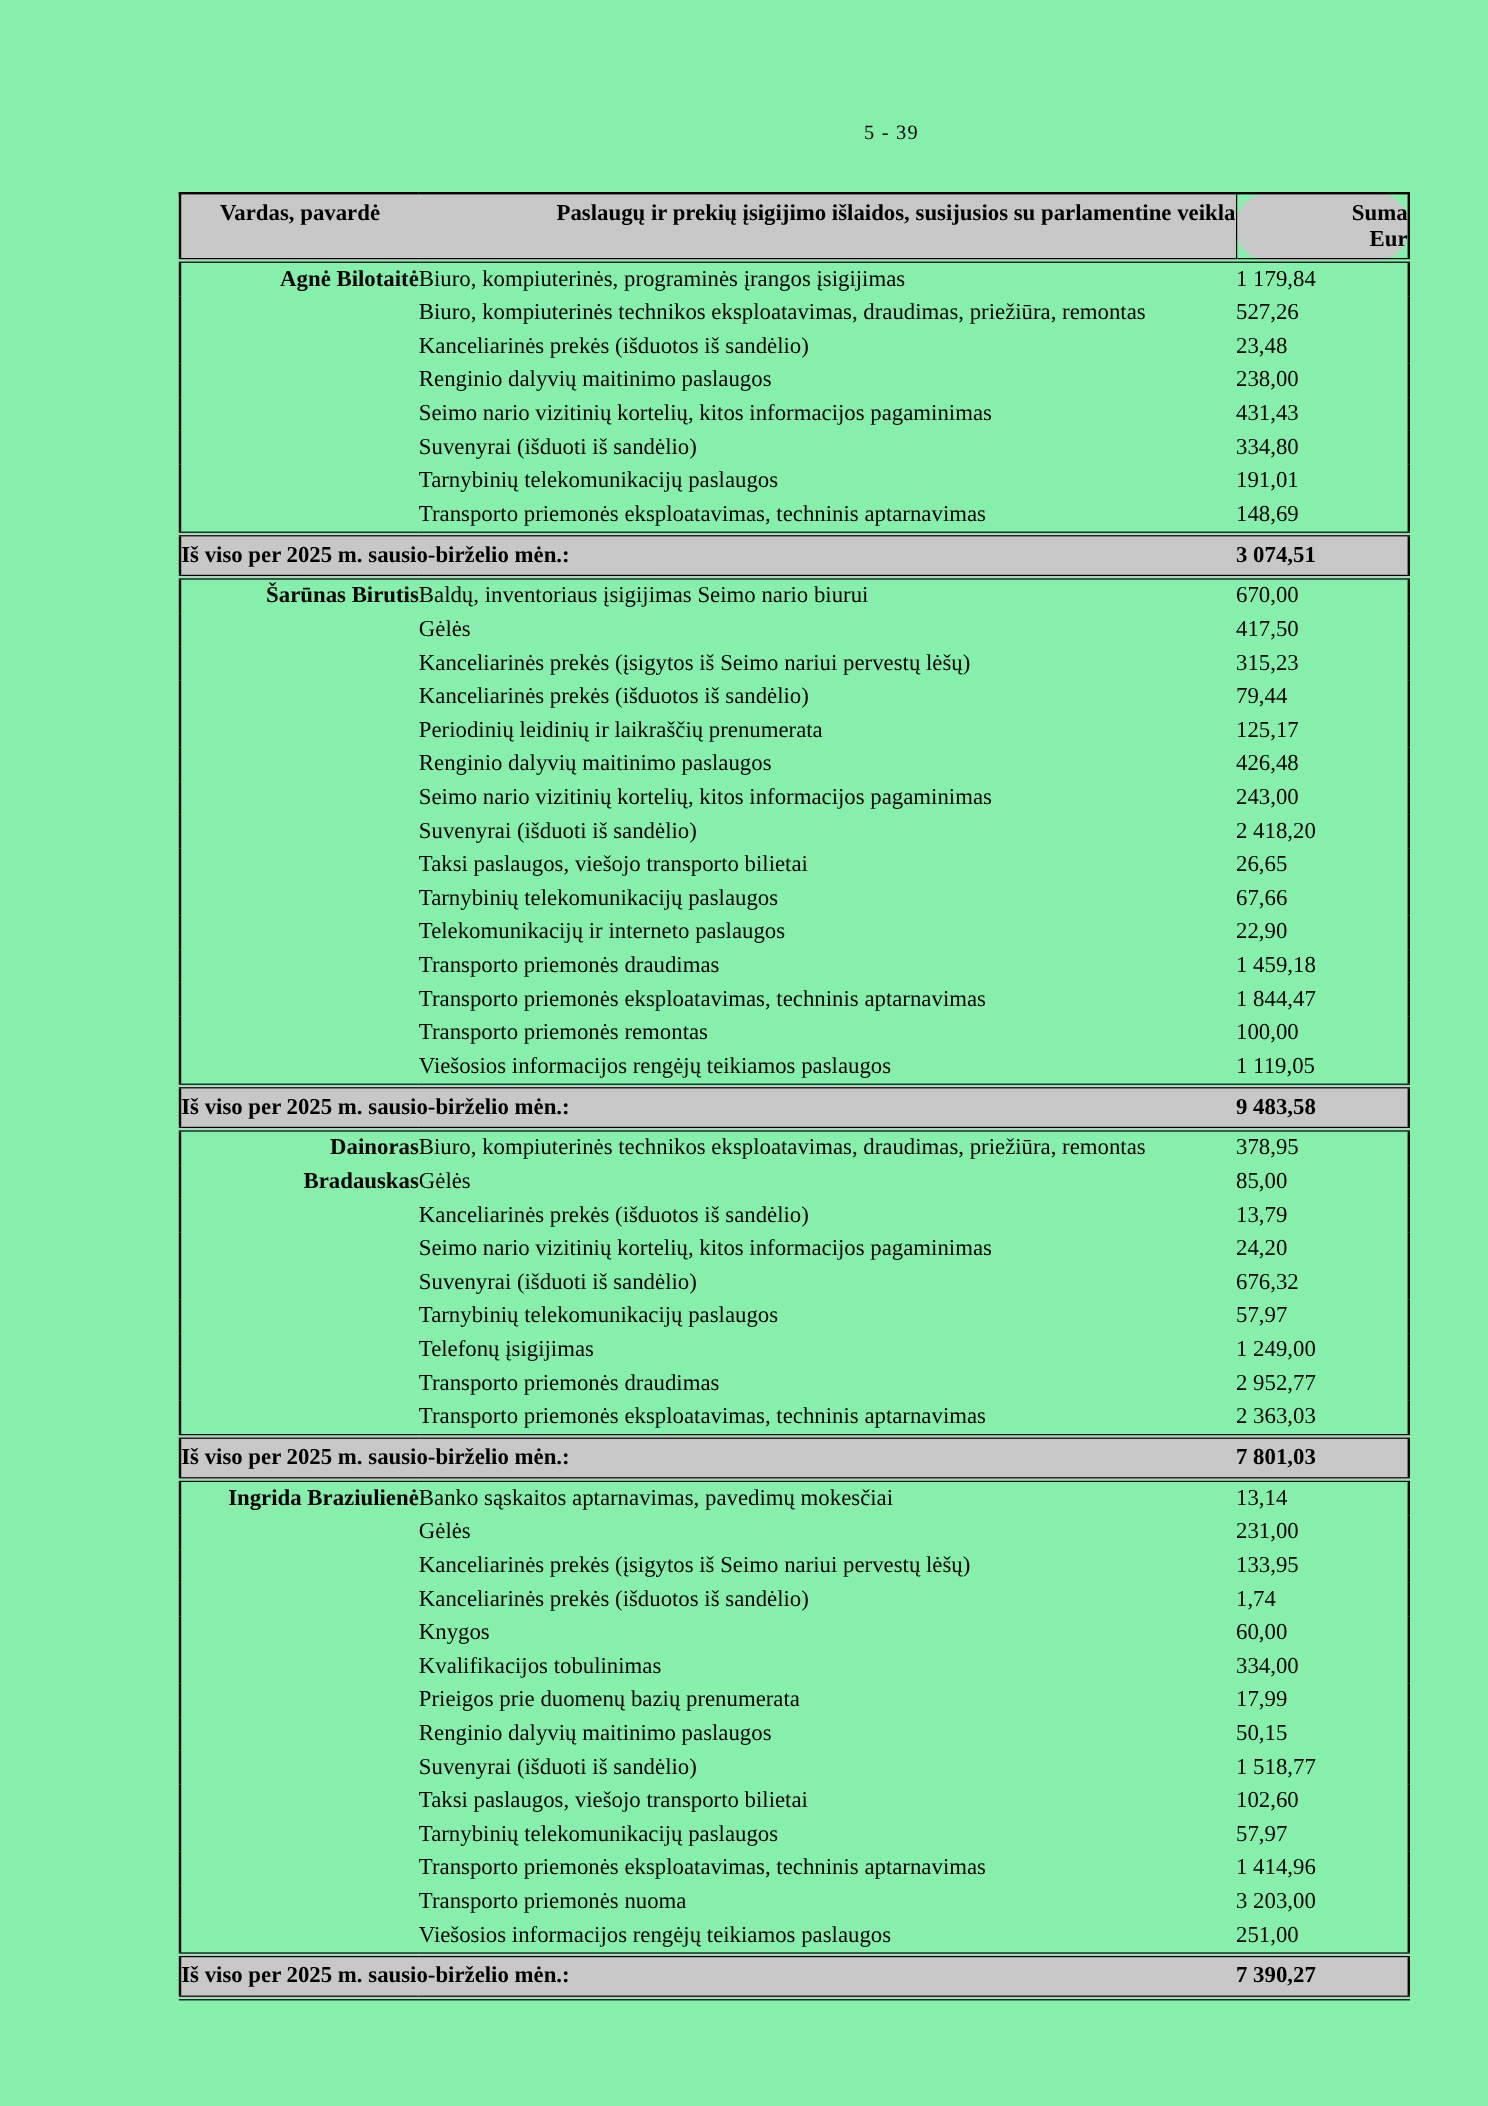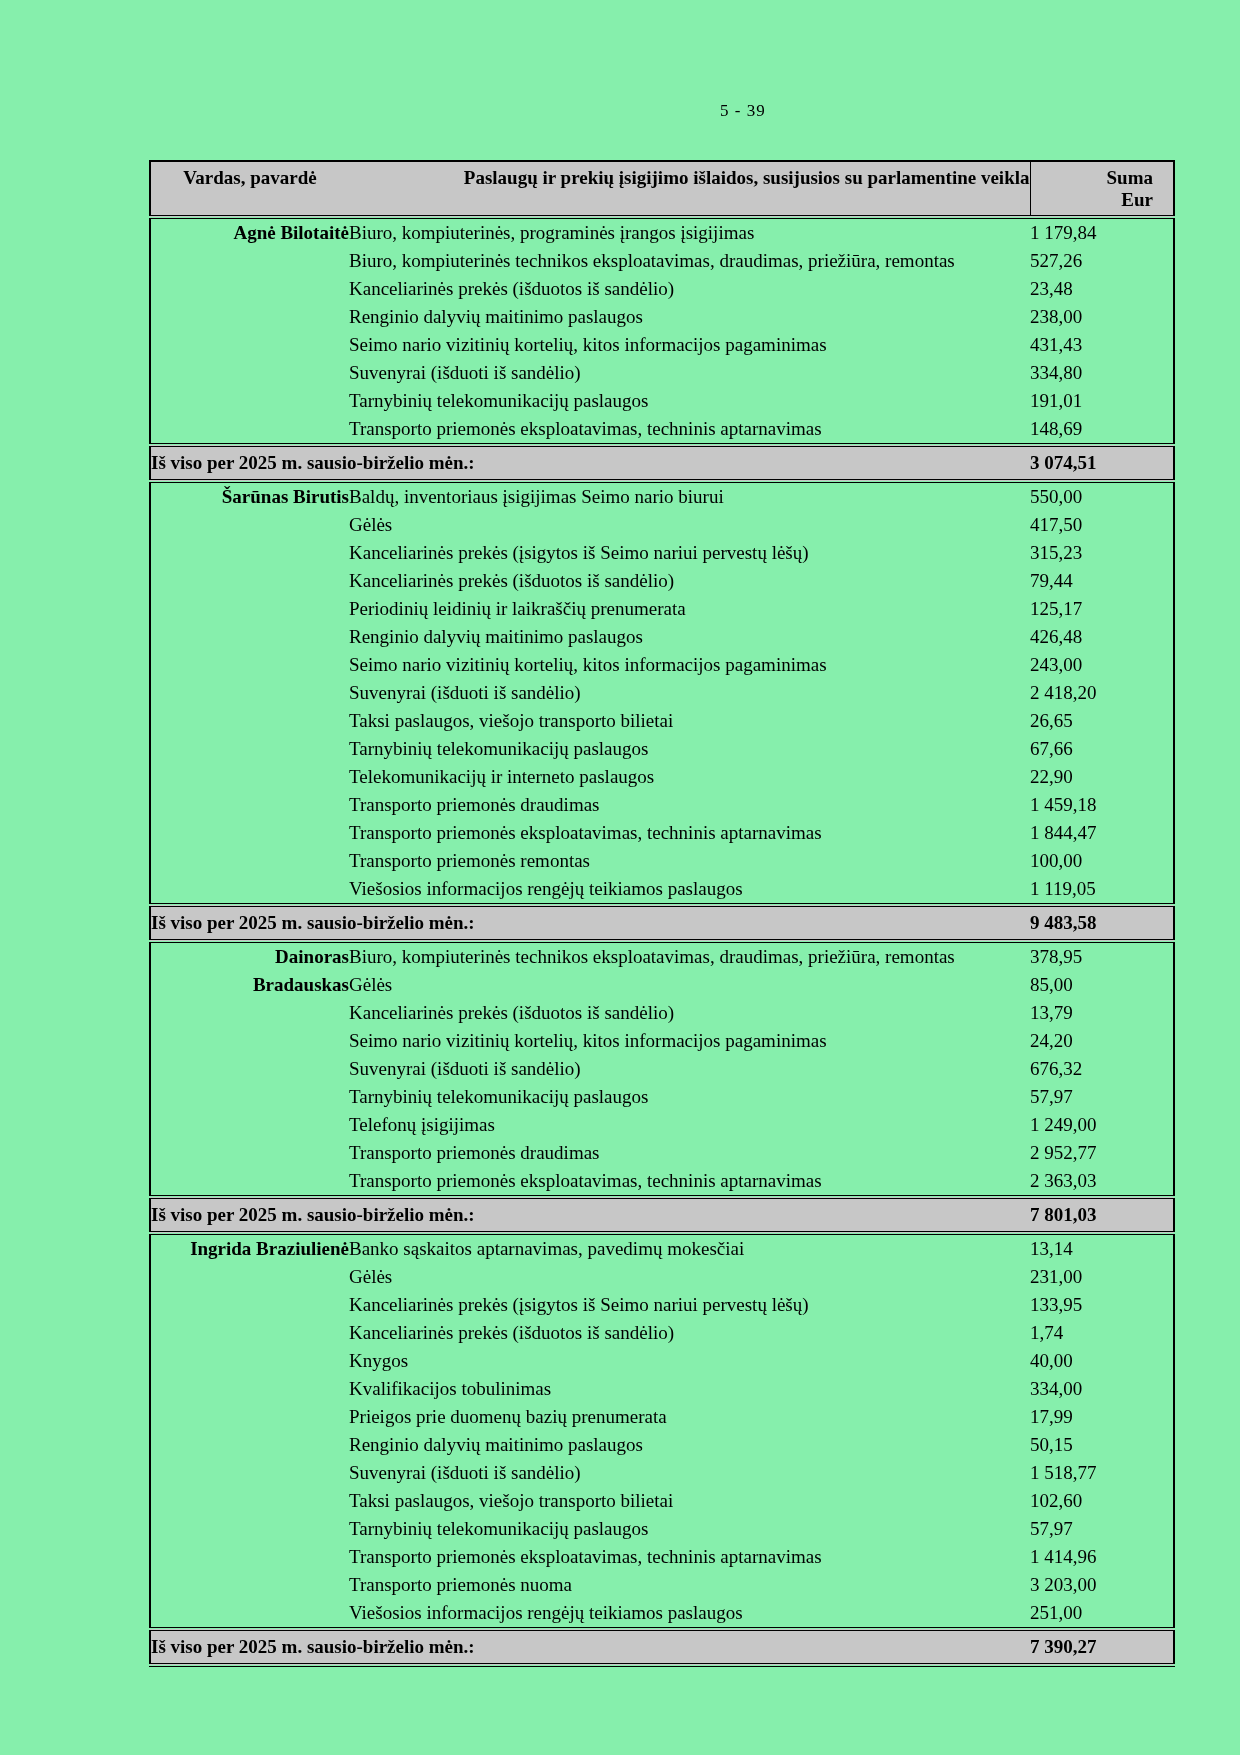--- a/index.html
+++ b/index.html
@@ -46,22 +46,23 @@
     padding: 5px 0 4px 0;
     line-height: 22px;
     font-size: 19px;
     height: 48px;
     box-sizing: border-box;
   }
   th.h-name { text-align: center; }
   th.h-desc { text-align: right; }
   th.h-sum  {
     text-align: right;
-    padding-right: 20px;
+    padding-right: 0;
     border-left: 1px solid #000000;
+    border-radius: 27px;
   }
 
   tbody td {
     vertical-align: top;
     padding: 0;
     line-height: 28px;
     font-size: 19px;
   }
   td.name-cell {
     font-weight: bold;
@@ -148,21 +149,21 @@
         </tr>
         <tr class="total-row">
           <td class="total-label" colspan="2">Iš viso per 2025 m. sausio-birželio mėn.:</td>
           <td class="amt-cell">3 074,51</td>
         </tr>
         <tr>
           <td class="name-cell" rowspan="15">
             <div>Šarūnas Birutis</div>
           </td>
           <td class="desc-cell">Baldų, inventoriaus įsigijimas Seimo nario biurui</td>
-          <td class="amt-cell">550,00</td>
+          <td class="amt-cell">670,00</td>
         </tr>
         <tr>
           <td class="desc-cell">Gėlės</td>
           <td class="amt-cell">417,50</td>
         </tr>
         <tr>
           <td class="desc-cell">Kanceliarinės prekės (įsigytos iš Seimo nariui pervestų lėšų)</td>
           <td class="amt-cell">315,23</td>
         </tr>
         <tr>
@@ -275,21 +276,21 @@
         <tr>
           <td class="desc-cell">Kanceliarinės prekės (įsigytos iš Seimo nariui pervestų lėšų)</td>
           <td class="amt-cell">133,95</td>
         </tr>
         <tr>
           <td class="desc-cell">Kanceliarinės prekės (išduotos iš sandėlio)</td>
           <td class="amt-cell">1,74</td>
         </tr>
         <tr>
           <td class="desc-cell">Knygos</td>
-          <td class="amt-cell">40,00</td>
+          <td class="amt-cell">60,00</td>
         </tr>
         <tr>
           <td class="desc-cell">Kvalifikacijos tobulinimas</td>
           <td class="amt-cell">334,00</td>
         </tr>
         <tr>
           <td class="desc-cell">Prieigos prie duomenų bazių prenumerata</td>
           <td class="amt-cell">17,99</td>
         </tr>
         <tr>

